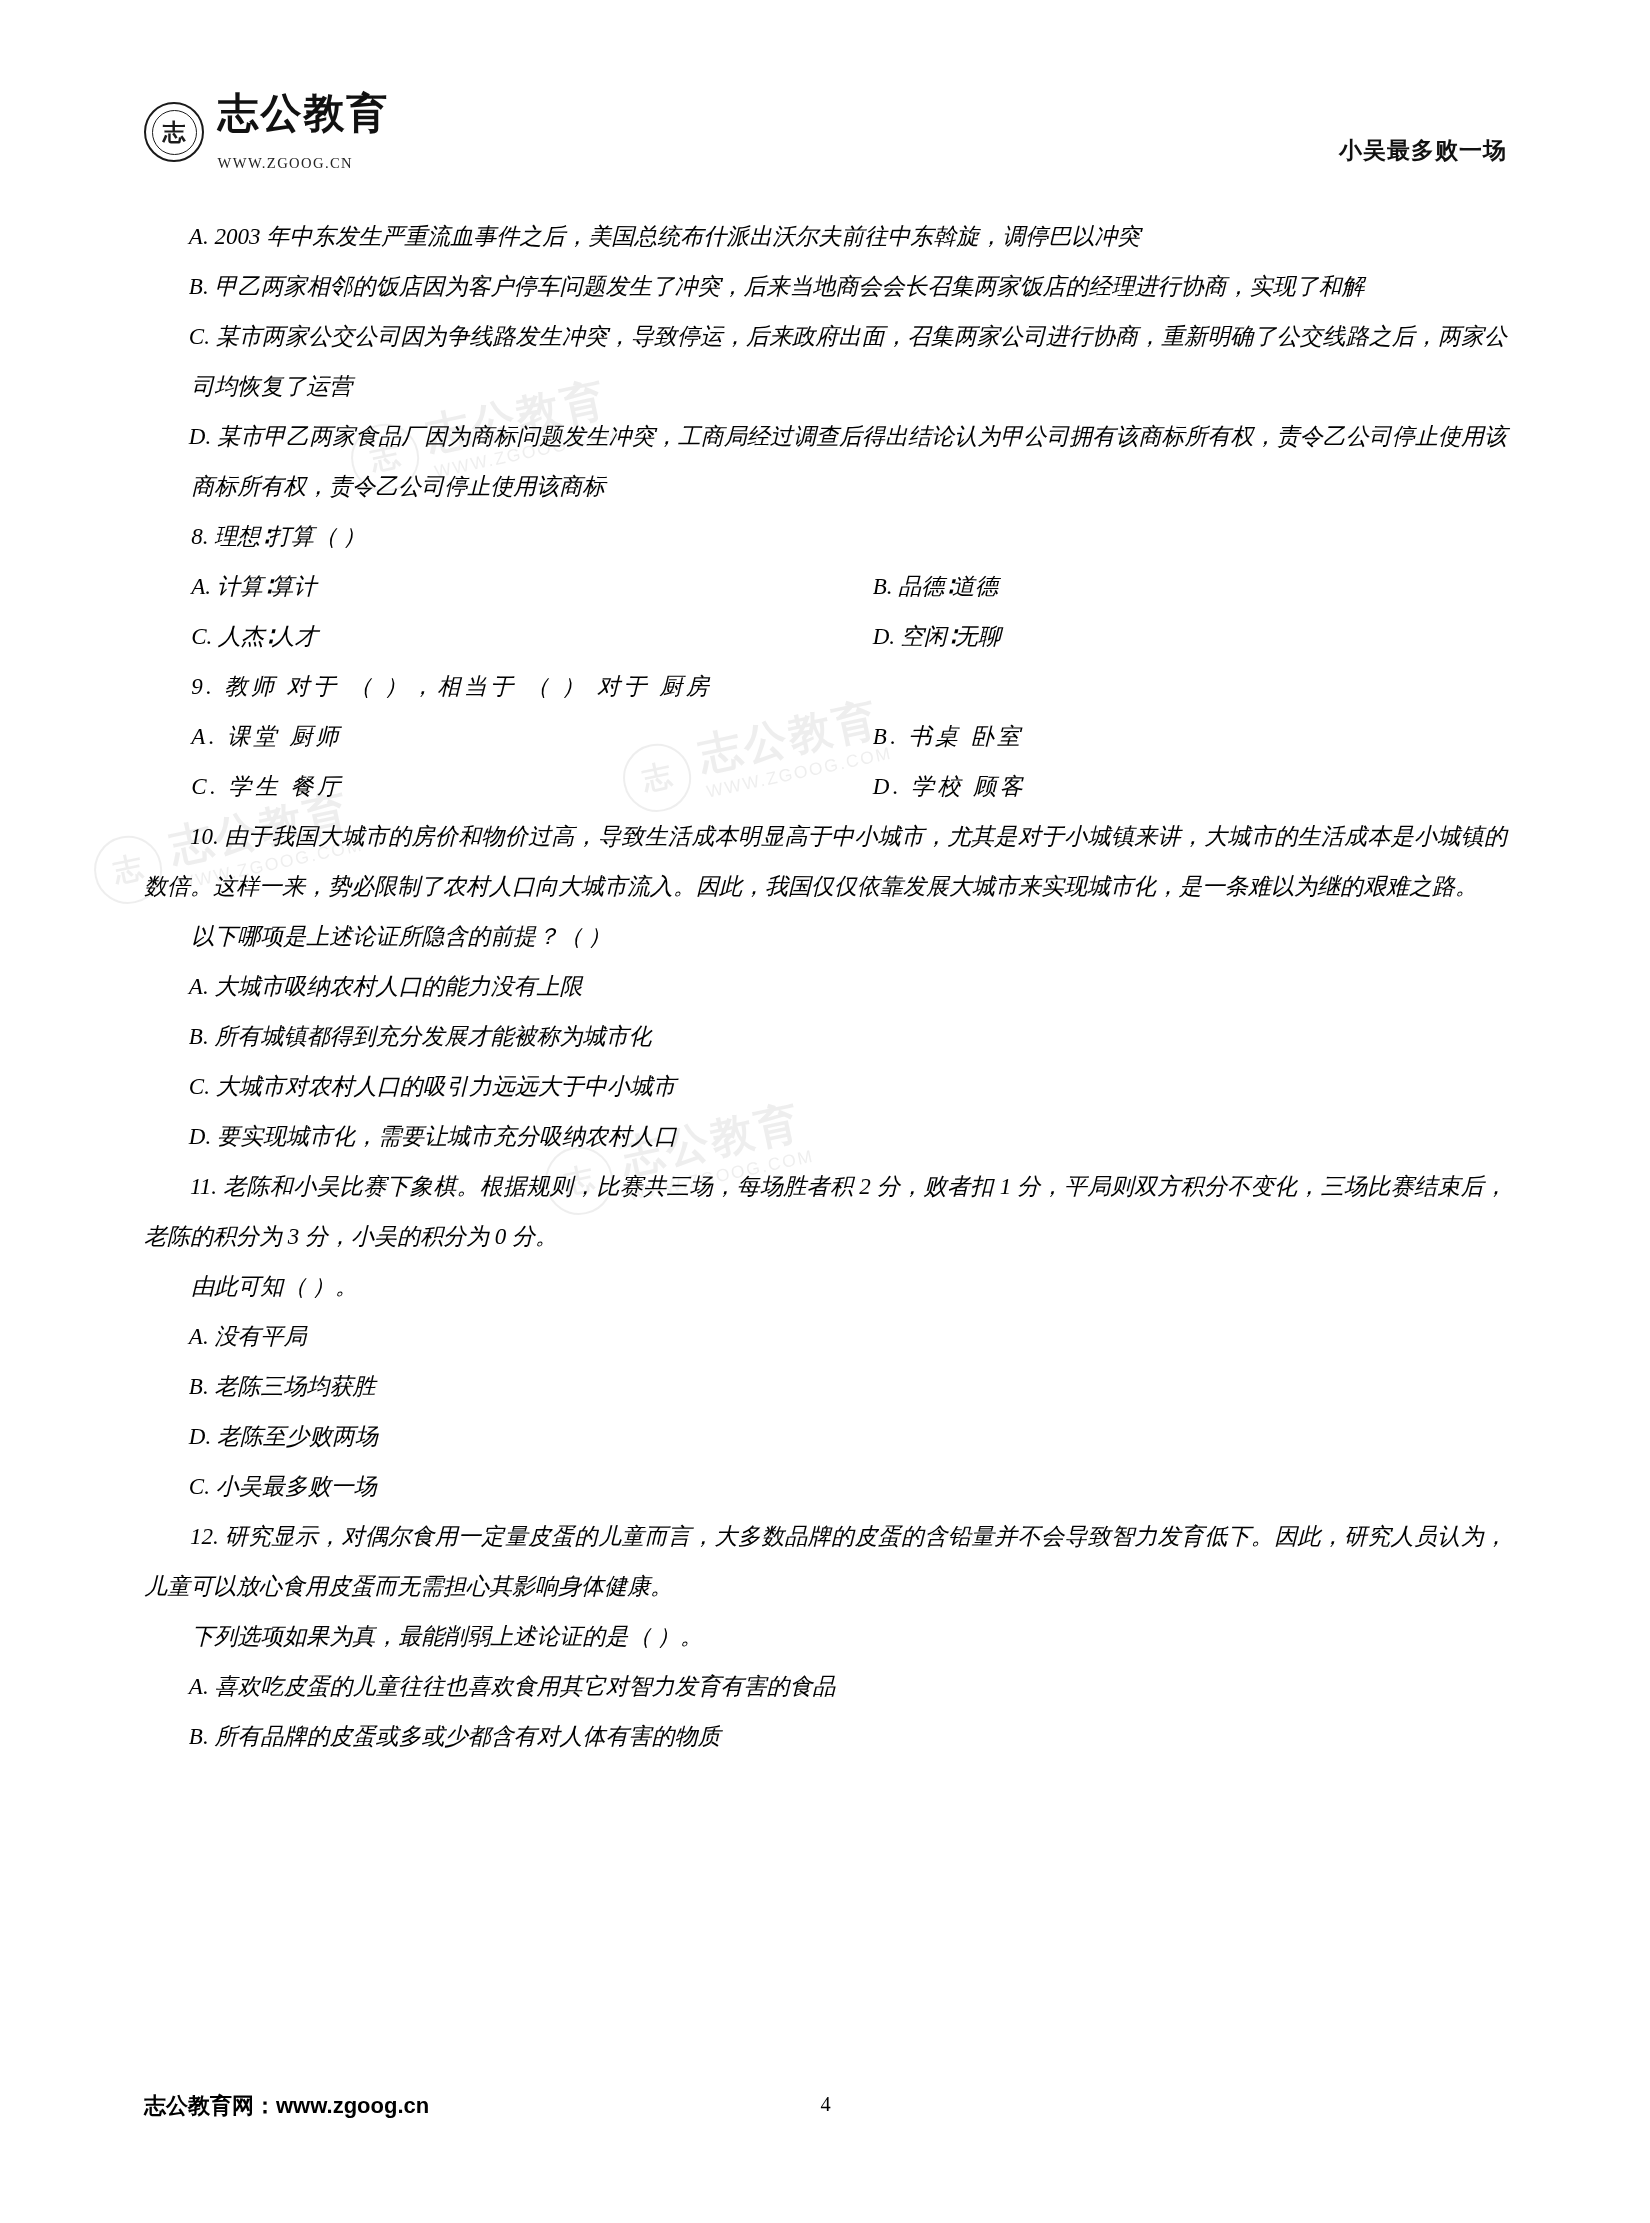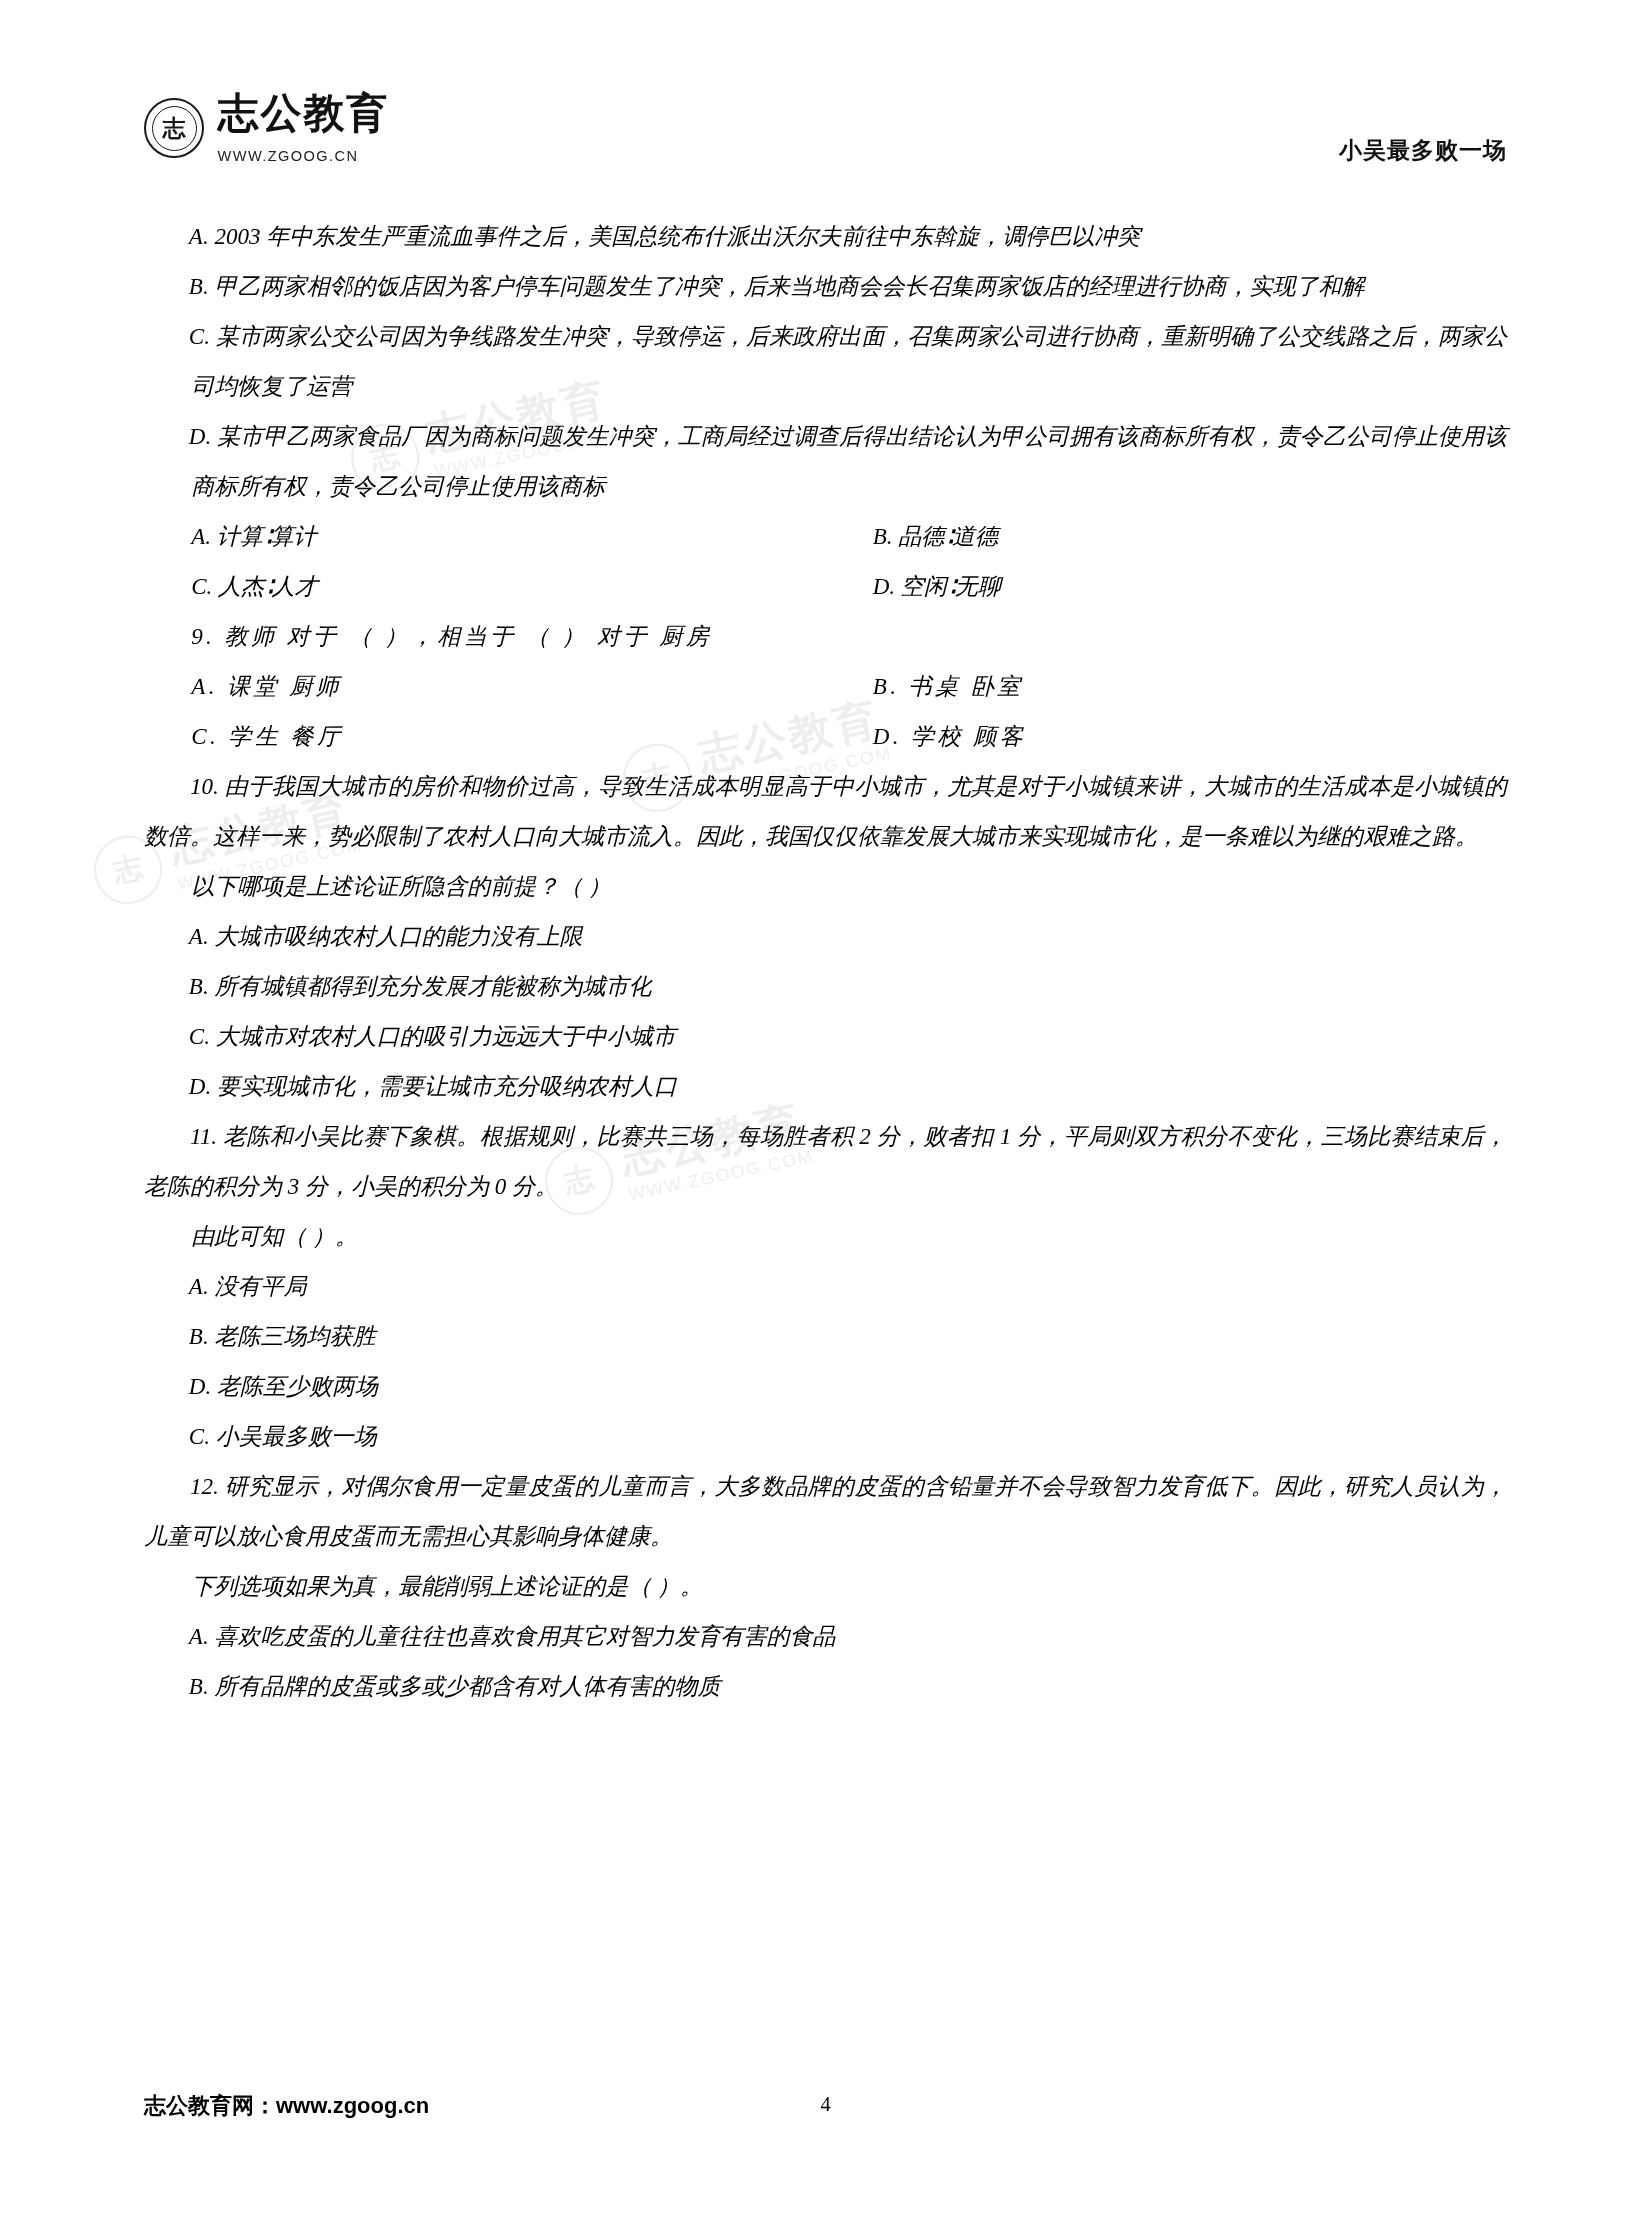--- a/index.html
+++ b/index.html
@@ -65,25 +65,25 @@
   }
   .logo-name {
     font-family: "Liberation Sans", sans-serif;
     font-size: 41px;
     font-weight: bold;
     letter-spacing: 1.9px;
     line-height: 1.05;
     color: #111;
   }
   .logo-url {
-    font-family: Liberation Sans, sans-serif;
+    font-family: Liberation Serif, serif;
     font-size: 14.6px;
     letter-spacing: 1.4px;
     color: #222;
-    margin-top: 13px;
+    margin-top: 20px;
   }
   .header-slogan {
     position: absolute;
     right: 0;
     top: 43px;
     font-family: "Liberation Sans", sans-serif;
     font-size: 23px;
     font-weight: bold;
     color: #111;
     letter-spacing: 1px;
@@ -254,20 +254,21 @@
     </div>
   </div>
 
   <div class="content">
 
     <p class="para hang">A. 2003 年中东发生严重流血事件之后，美国总统布什派出沃尔夫前往中东斡旋，调停巴以冲突</p>
     <p class="para hang">B. 甲乙两家相邻的饭店因为客户停车问题发生了冲突，后来当地商会会长召集两家饭店的经理进行协商，实现了和解</p>
     <p class="para hang">C. 某市两家公交公司因为争线路发生冲突，导致停运，后来政府出面，召集两家公司进行协商，重新明确了公交线路之后，两家公司均恢复了运营</p>
     <p class="para hang">D. 某市甲乙两家食品厂因为商标问题发生冲突，工商局经过调查后得出结论认为甲公司拥有该商标所有权，责令乙公司停止使用该商标所有权，责令乙公司停止使用该商标</p>
 
+    <p class="para q-line">8. 理想∶打算（        ）</p>
     <div class="opt-row">
       <div class="col">A. 计算∶算计</div>
       <div class="col">B. 品德∶道德</div>
     </div>
     <div class="opt-row">
       <div class="col">C. 人杰∶人才</div>
       <div class="col">D. 空闲∶无聊</div>
     </div>
 
     <p class="para q-line spread">9. 教师   对于   （    ），相当于   （      ）   对于   厨房</p>

